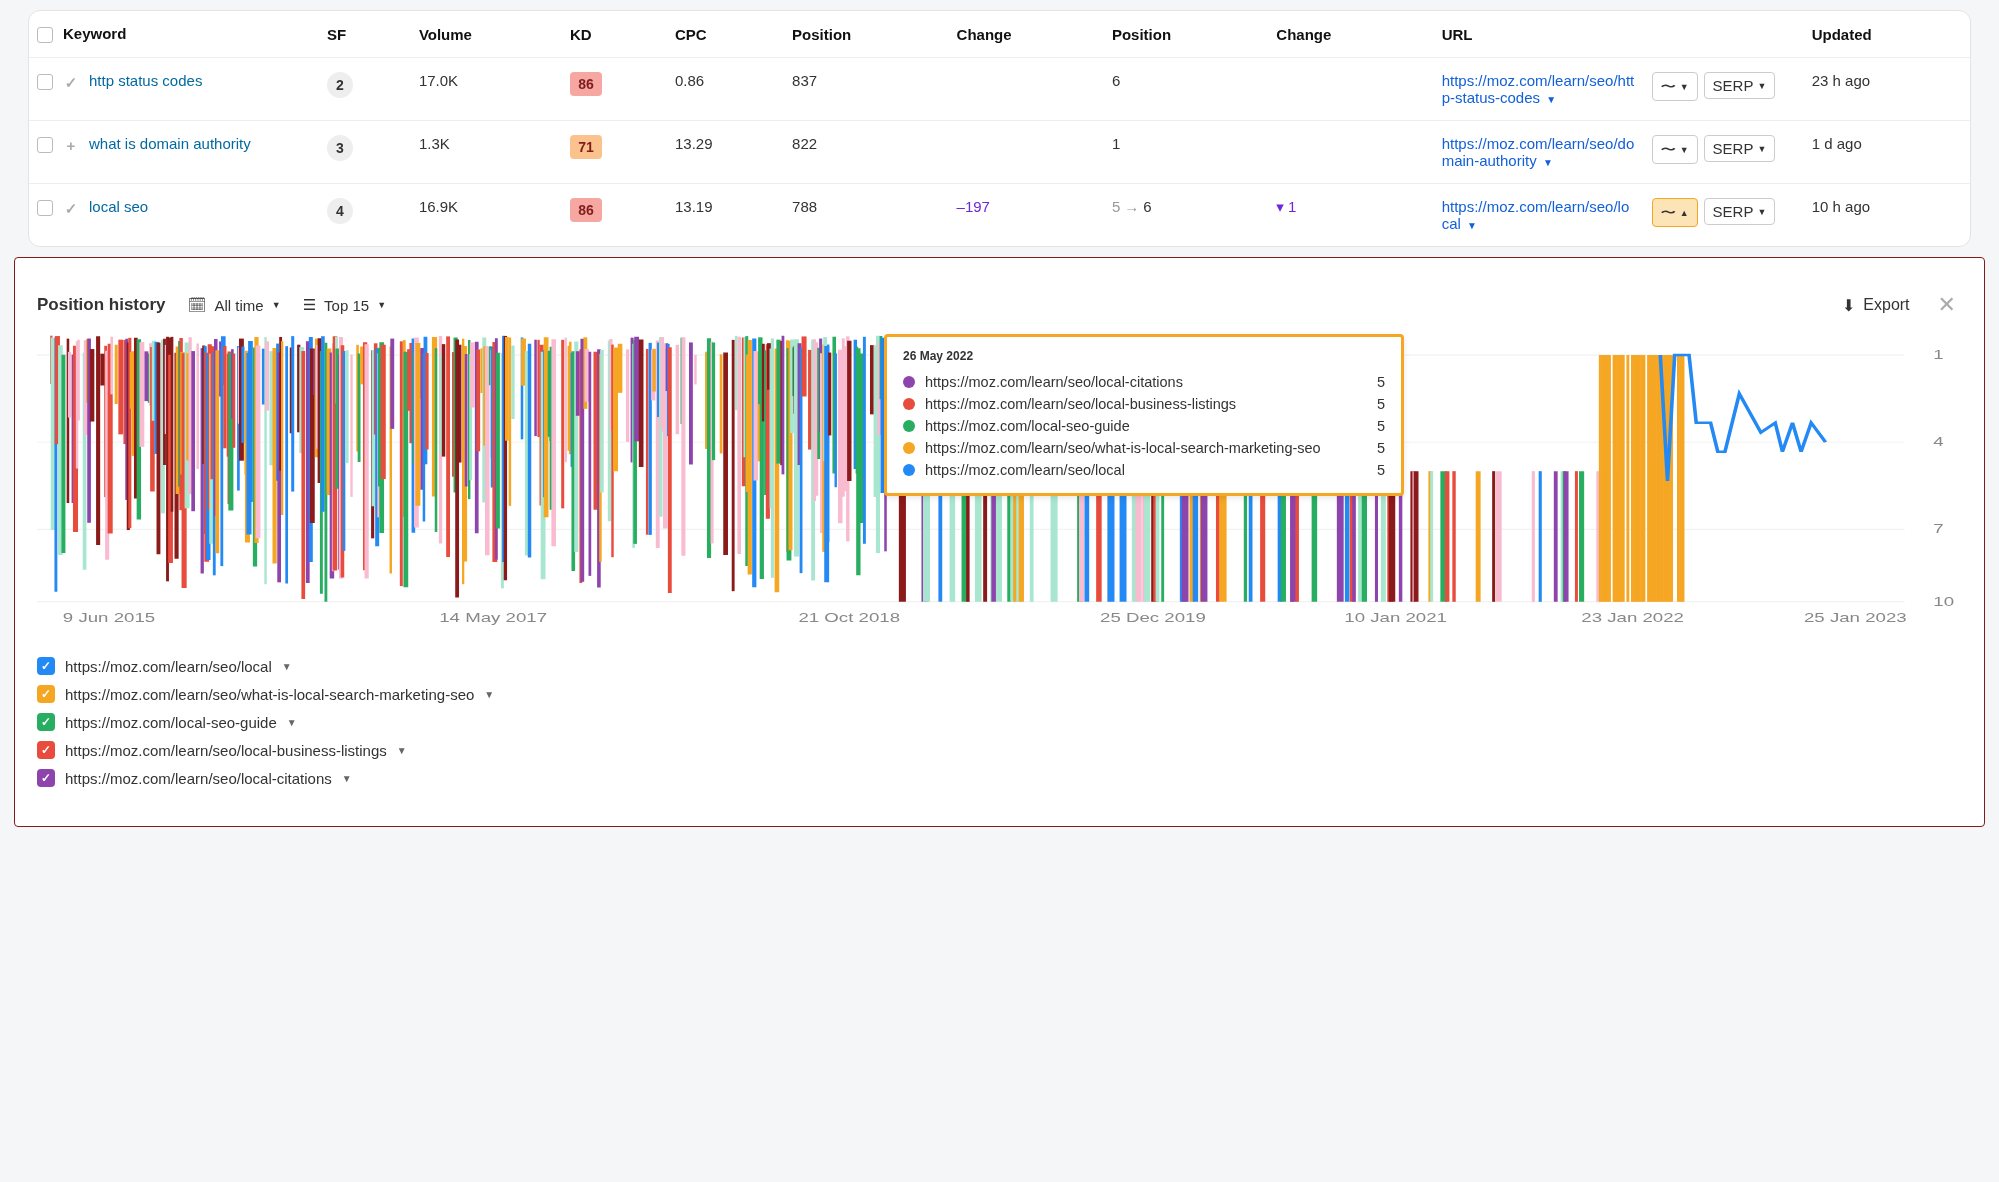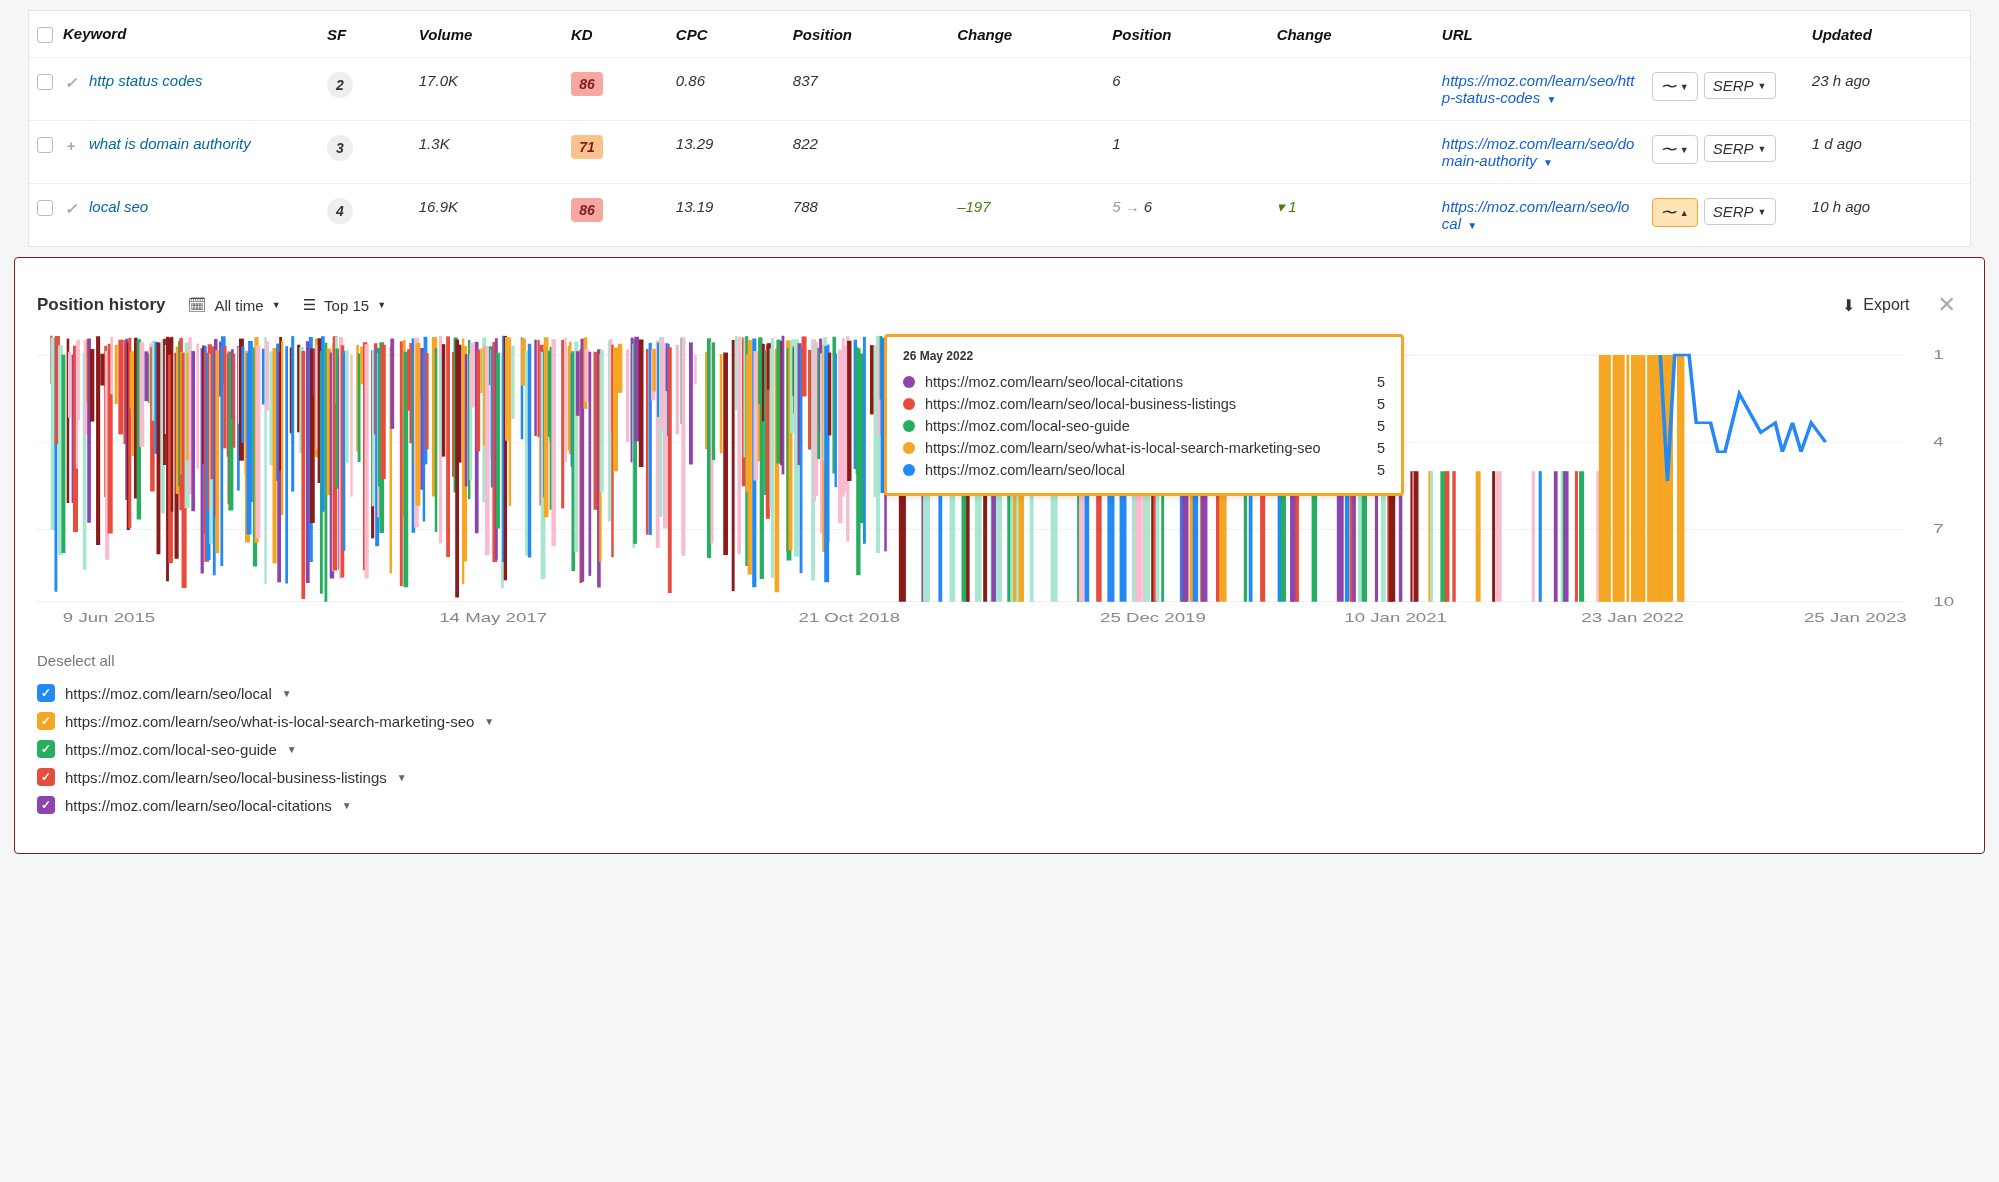--- a/index.html
+++ b/index.html
@@ -1,28 +1,28 @@
 <!DOCTYPE html>
 <html><head>
 <meta charset="utf-8">
 <style>
   * { box-sizing: border-box; margin: 0; padding: 0; }
   body { font-family: -apple-system, BlinkMacSystemFont, "Segoe UI", Helvetica, Arial, sans-serif; background: #f5f6f7; color: #333; font-size: 14px; }
-  .panel { background: #fff; margin: 10px 28px; border: 1px solid #e4e4e4; border-radius: 0; font-style: italic; }
+  .panel { background: #fff; margin: 10px 28px; border: 1px solid #e4e4e4; border-radius: 12px; }
   table { width: 100%; border-collapse: collapse; }
   th { text-align: left; font-weight: 700; padding: 14px 8px; font-size: 15px; color: #111; }
   th.right, td.right { }
   td { padding: 14px 8px; border-top: 1px solid #eee; vertical-align: top; font-size: 15px; }
   .kw-cell { display: flex; align-items: flex-start; gap: 10px; }
   .cb { width: 16px; height: 16px; border: 1px solid #bbb; border-radius: 3px; background: #fff; margin-top: 2px; flex-shrink: 0; }
   .check-icon, .plus-icon { color: #aaa; width: 16px; text-align: center; margin-top: 2px; flex-shrink: 0; font-weight: bold; }
   .kw-link { color: #0369a1; text-decoration: none; }
   .sf-badge { display: inline-flex; align-items: center; justify-content: center; width: 26px; height: 26px; border-radius: 50%; background: #eee; font-weight: 600; font-size: 14px; }
   .kd-badge { display: inline-flex; align-items: center; justify-content: center; width: 32px; height: 24px; border-radius: 4px; font-weight: 600; font-size: 14px; color: #7f1d1d; }
-  .neg { color: #4d7c0f; }
+  .neg { color: #6d28d9; }
   .pos-arrow { color: #999; margin: 0 4px; }
   .url-link { color: #1360d9; text-decoration: none; word-break: break-all; display: inline; }
   .url-caret { color: #1360d9; font-size: 10px; margin-left: 2px; }
   .chart-btn { display: inline-flex; align-items: center; gap: 4px; border: 1px solid #ccc; border-radius: 4px; padding: 4px 8px; background: #fff; margin-right: 6px; cursor: pointer; }
   .chart-btn.active { background: #fde4b7; border-color: #f5a623; }
   .caret { font-size: 9px; }
   .trend-icon::before { content: "〜"; font-weight: bold; transform: scaleY(0.7); display: inline-block; }
 
   .history-panel { background: #fff; margin: 0 14px 14px 14px; border: 1px solid #7f1d1d; border-radius: 4px; padding: 34px 22px; position: relative; }
   .history-header { display: flex; align-items: center; gap: 22px; margin-bottom: 8px; }
@@ -671,21 +671,20 @@
           <div class="tooltip-row">
             <span class="dot" style="background:#2389f4"></span>
             <span class="tooltip-url">https://moz.com/learn/seo/local</span>
             <span class="tooltip-val">5</span>
           </div>
         </div>
     </div>
   </div>
 
   <div class="legend">
-    <div class="deselect">Deselect all</div>
     <div id="legend-items">
         <div class="legend-item">
           <span class="legend-check" style="background:#2389f4">✓</span>
           <span>https://moz.com/learn/seo/local</span>
           <span class="legend-caret">▼</span>
         </div>
         <div class="legend-item">
           <span class="legend-check" style="background:#f5a623">✓</span>
           <span>https://moz.com/learn/seo/what-is-local-search-marketing-seo</span>
           <span class="legend-caret">▼</span>

